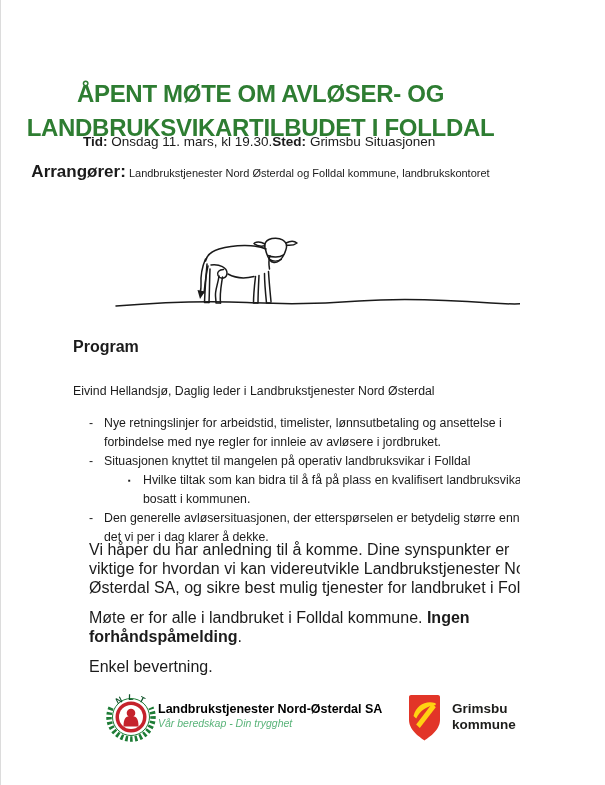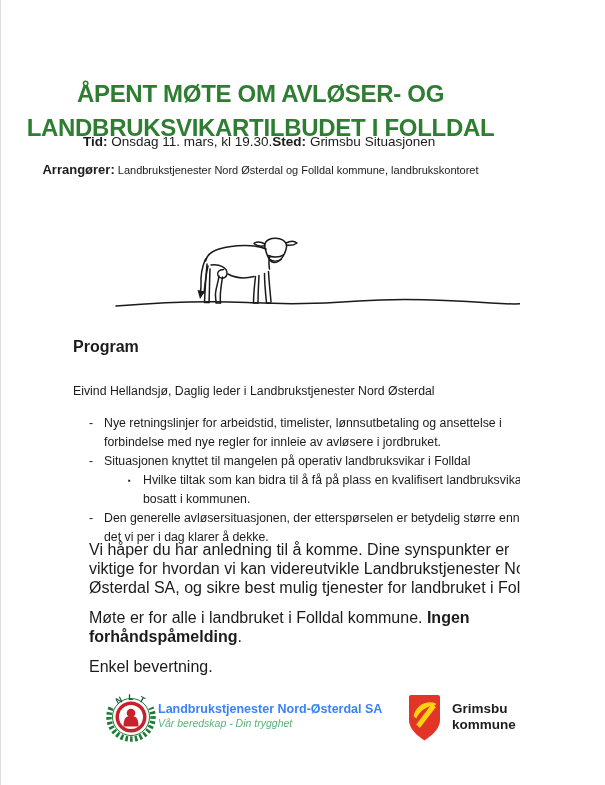--- a/index.html
+++ b/index.html
@@ -11,36 +11,36 @@
   .title{
     position:absolute;top:61px;left:0;right:0;text-align:center;
     color:#2e7d32;font-weight:bold;font-size:24px;line-height:34px;letter-spacing:-0.3px;
   }
   .meta{
     position:absolute;top:134px;left:82px;right:80px;
     display:flex;justify-content:flex-start;font-size:13.5px;
   }
   .meta b{font-weight:bold;}
   .organizer{position:absolute;top:162px;left:0;right:0;text-align:center;font-size:11px;}
-  .organizer b{font-size:13px;font-weight:bold;}
+  .organizer b{font-size:17px;font-weight:bold;}
   .illustration{position:absolute;left:58px;top:213px;width:490px;height:110px;}
   .program{position:absolute;top:337px;left:72px;width:462px;font-size:12.3px;line-height:19px;}
   .program h2{font-size:16px;font-weight:bold;margin:0 0 26px 0;}
   .speaker{margin:0 0 13px 0;}
   .item{display:flex;}
   .item .marker{width:15px;flex:none;}
   .item .txt{flex:1;}
   .item.l1{padding-left:16px;}
   .item.l2{padding-left:55px;}
   .item.l2 .marker{font-size:8px;}
   .closing{position:absolute;top:540px;left:88px;width:462px;font-size:16px;line-height:19px;}
   .closing p{margin:0 0 11px 0;}
   .nlt-emblem{position:absolute;left:101px;top:688px;width:58px;height:58px;}
   .nlt-textblock{position:absolute;left:157px;top:702px;}
-  .nlt-name{color:#3b82f6;font-weight:bold;font-size:12.5px;line-height:15px;}
+  .nlt-name{color:#000000;font-weight:bold;font-size:12.5px;line-height:15px;}
   .nlt-slogan{color:#59b379;font-style:italic;font-size:10.5px;line-height:13px;}
   .folldal-shield{position:absolute;left:407px;top:694px;width:33px;height:49px;}
   .folldal-textblock{position:absolute;left:451px;top:701px;font-size:13.5px;font-weight:bold;color:#1d1d1b;line-height:15.5px;}
 </style>
 </head>
 <body>
 
 <div class="page">
 
   <h1 class="title">

